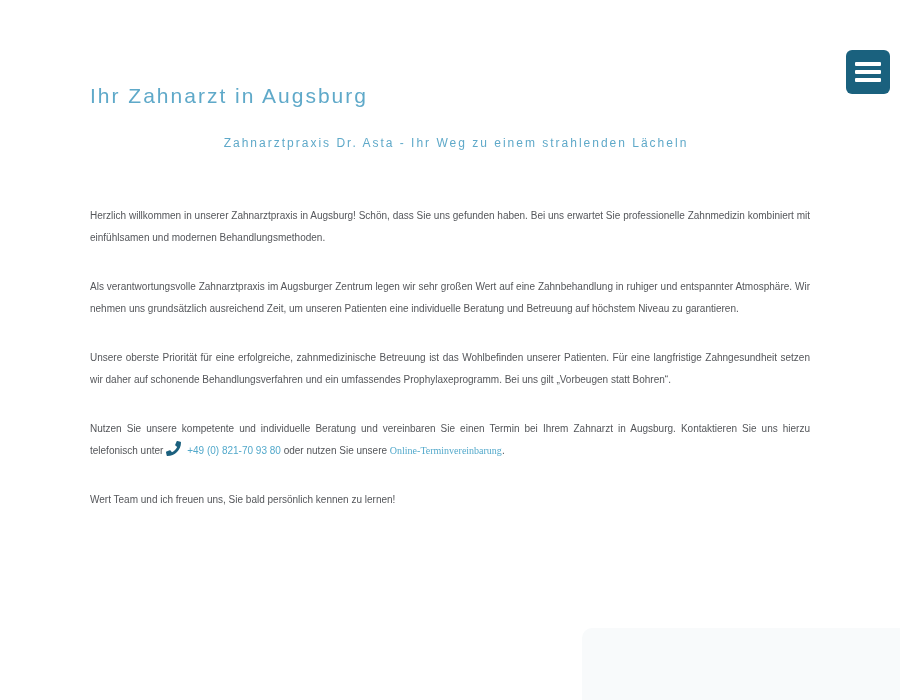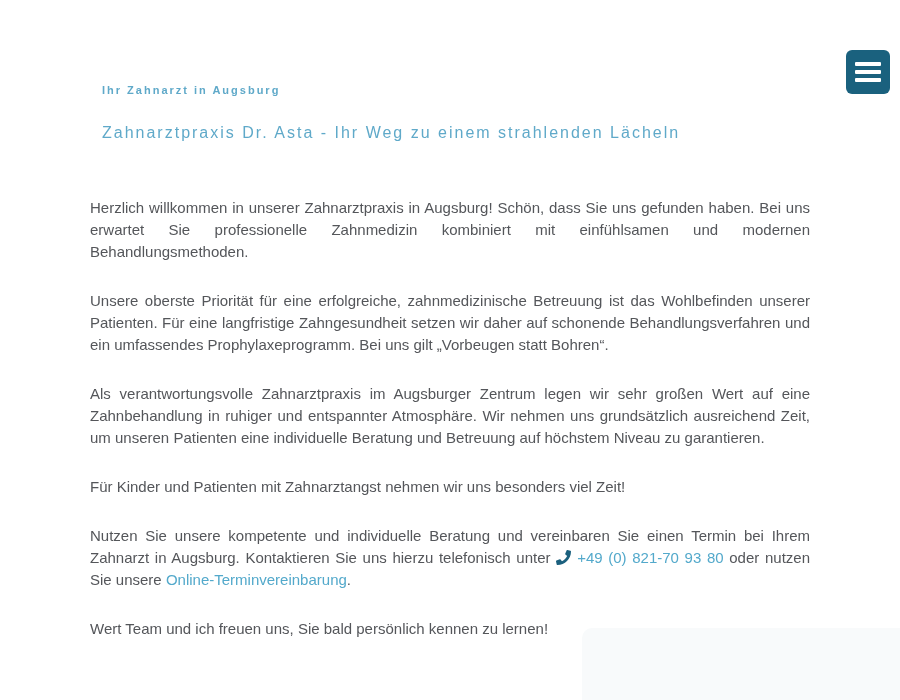--- a/index.html
+++ b/index.html
@@ -36,36 +36,37 @@
     background:#ffffff;
     border-radius:1px;
     display:block;
   }
   .content{
     width:720px;
     margin:0 auto;
     padding-top:84px;
   }
   h1.page-title{
-    margin:0 0 28px 12px;
-    font-size:11px;
-    font-weight:700;
+    margin:0 0 28px 0;
+    font-size:21px;
+    font-weight:400;
     letter-spacing:2px;
     color:var(--accent);
   }
   h2.page-subtitle{
     margin:0 0 55px 12px;
-    font-size:16px;
+    font-size:12px;
     font-weight:400;
     letter-spacing:2px;
     color:var(--accent);
+    text-align:center;
   }
   .content p{
     margin:0 0 27px 0;
-    font-size:15px;
+    font-size:10px;
     line-height:22px;
     color:var(--body-text);
     text-align:justify;
   }
   a.phone-link{
     color:var(--link);
     text-decoration:none;
     white-space:nowrap;
     cursor:pointer;
   }
@@ -73,20 +74,21 @@
     display:inline-block;
     width:15px;height:15px;
     vertical-align:-2px;
     margin-right:6px;
   }
   a.phone-link .phone-glyph svg{display:block;width:100%;height:100%;}
   a.booking-link{
     color:var(--link);
     text-decoration:none;
     cursor:pointer;
+    font-family:Liberation Serif, serif;
   }
   .bottom-shade{
     position:absolute;
     right:0;bottom:0;
     width:318px;height:72px;
     background:var(--shade);
     border-top-left-radius:10px;
     pointer-events:none;
   }
 </style>
@@ -99,23 +101,22 @@
     <span class="bar"></span>
     <span class="bar"></span>
   </span>
 </button>
 
 <main class="content">
   <h1 class="page-title">Ihr Zahnarzt in Augsburg</h1>
   <h2 class="page-subtitle">Zahnarztpraxis Dr. Asta - Ihr Weg zu einem strahlenden Lächeln</h2>
 
   <p>Herzlich willkommen in unserer Zahnarztpraxis in Augsburg! Schön, dass Sie uns gefunden haben. Bei uns erwartet Sie professionelle Zahnmedizin kombiniert mit einfühlsamen und modernen Behandlungsmethoden.</p>
+  <p>Als verantwortungsvolle Zahnarztpraxis im Augsburger Zentrum legen wir sehr großen Wert auf eine Zahnbehandlung in ruhiger und entspannter Atmosphäre. Wir nehmen uns grundsätzlich ausreichend Zeit, um unseren Patienten eine individuelle Beratung und Betreuung auf höchstem Niveau zu garantieren.</p>
   <p>Unsere oberste Priorität für eine erfolgreiche, zahnmedizinische Betreuung ist das Wohlbefinden unserer Patienten. Für eine langfristige Zahngesundheit setzen wir daher auf schonende Behandlungsverfahren und ein umfassendes Prophylaxeprogramm. Bei uns gilt „Vorbeugen statt Bohren“.</p>
-  <p>Als verantwortungsvolle Zahnarztpraxis im Augsburger Zentrum legen wir sehr großen Wert auf eine Zahnbehandlung in ruhiger und entspannter Atmosphäre. Wir nehmen uns grundsätzlich ausreichend Zeit, um unseren Patienten eine individuelle Beratung und Betreuung auf höchstem Niveau zu garantieren.</p>
-  <p>Für Kinder und Patienten mit Zahnarztangst nehmen wir uns besonders viel Zeit!</p>
 
   <p>
     <span>Nutzen Sie unsere kompetente und individuelle Beratung und vereinbaren Sie einen Termin bei Ihrem Zahnarzt in Augsburg. Kontaktieren Sie uns hierzu telefonisch unter</span>
     <a class="phone-link">
       <span class="phone-glyph">
         <svg viewBox="0 0 512 512" xmlns="http://www.w3.org/2000/svg" aria-hidden="true">
           <path fill="#1b607e" d="M493.4 24.6l-104-24c-11.3-2.6-22.9 3.3-27.5 13.9l-48 112c-4.2 9.8-1.4 21.3 6.9 28l60.6 49.6c-36 76.7-98.9 140.5-177.2 177.2l-49.6-60.6c-6.8-8.3-18.2-11.1-28-6.9l-112 48C3.9 366.5-2 378.1.6 389.4l24 104C27.1 504.2 36.7 512 48 512c256.1 0 464-207.5 464-464 0-11.2-7.7-20.9-18.6-23.4z"></path>
         </svg>
       </span><span>+49 (0) 821-70 93 80</span>
     </a>

